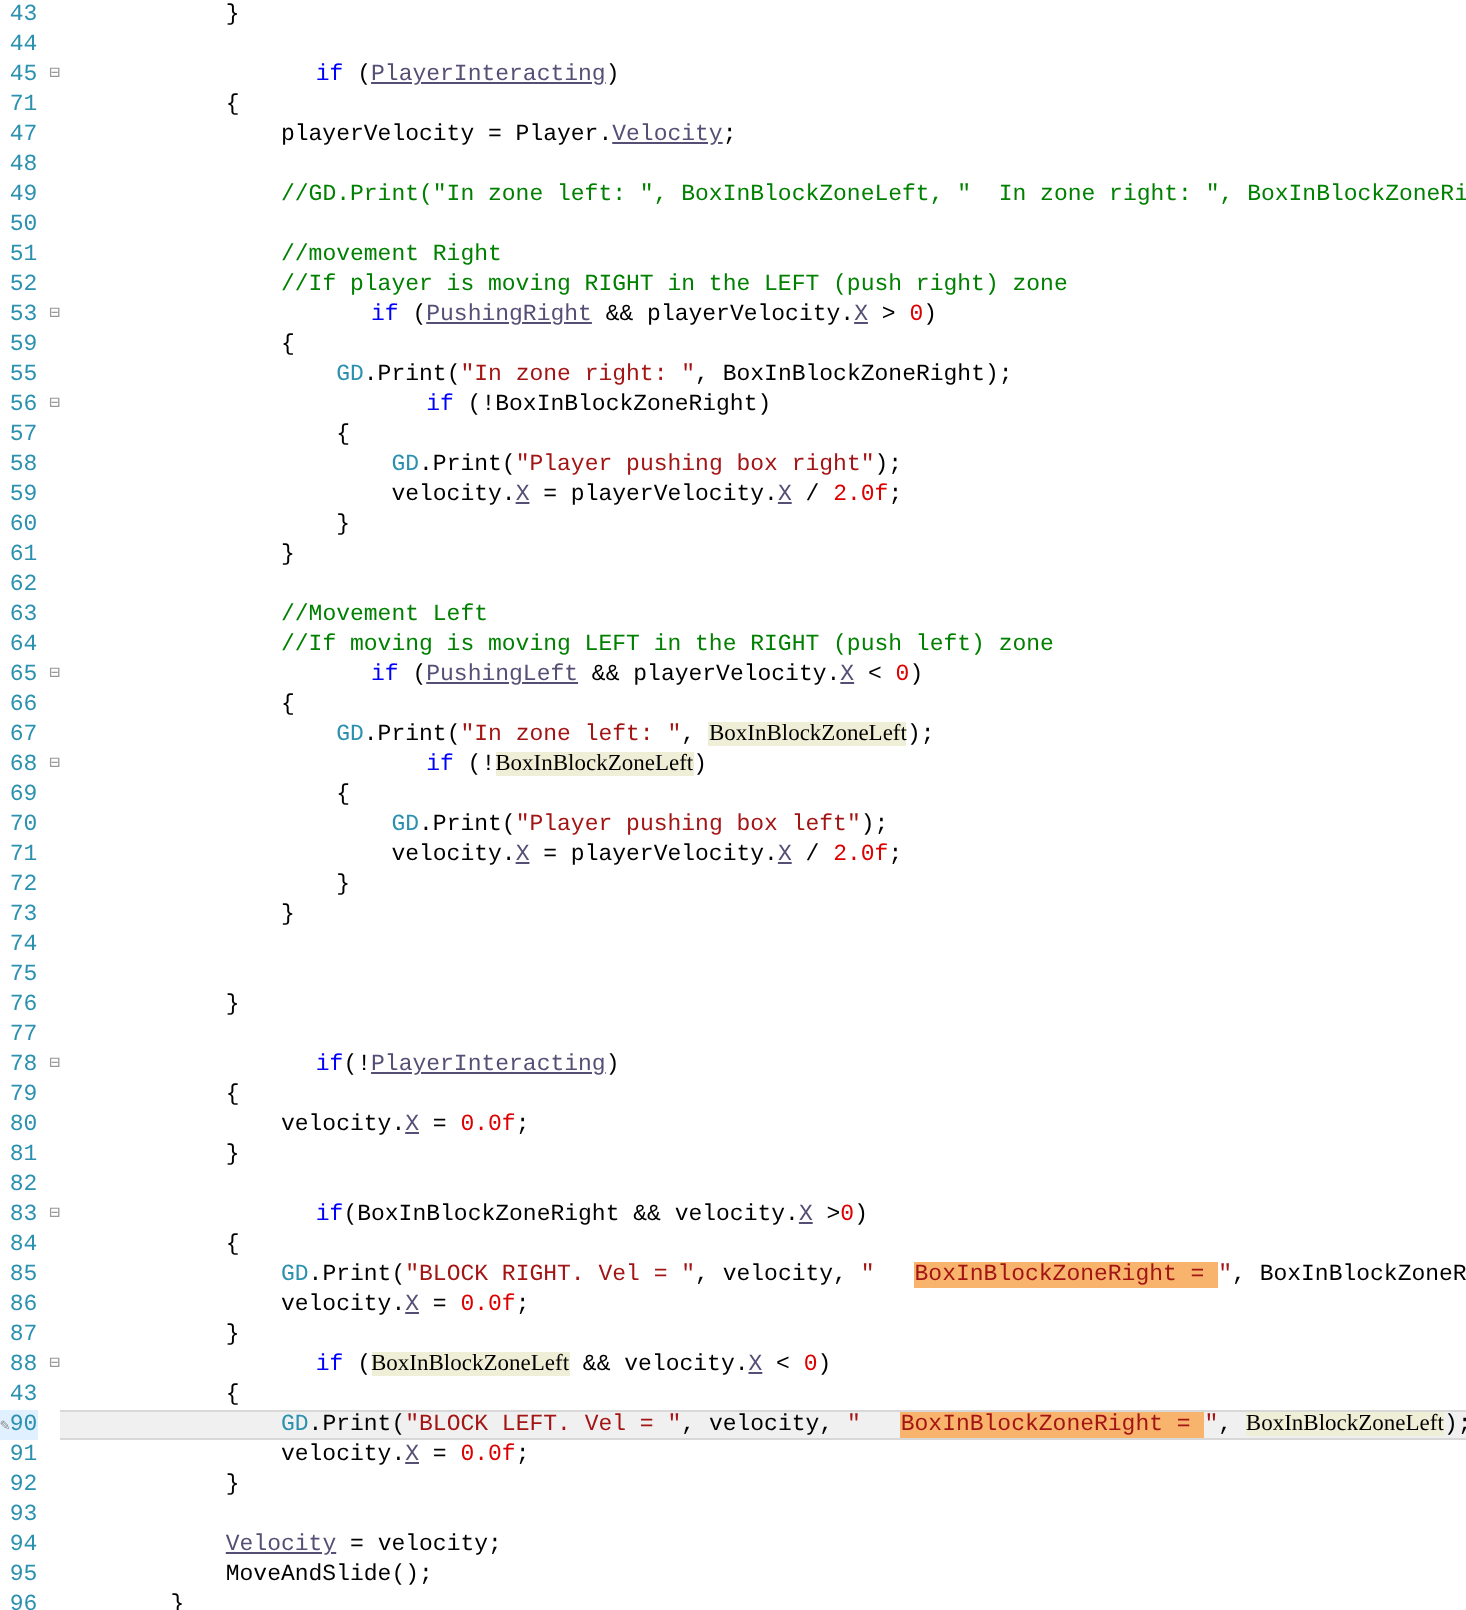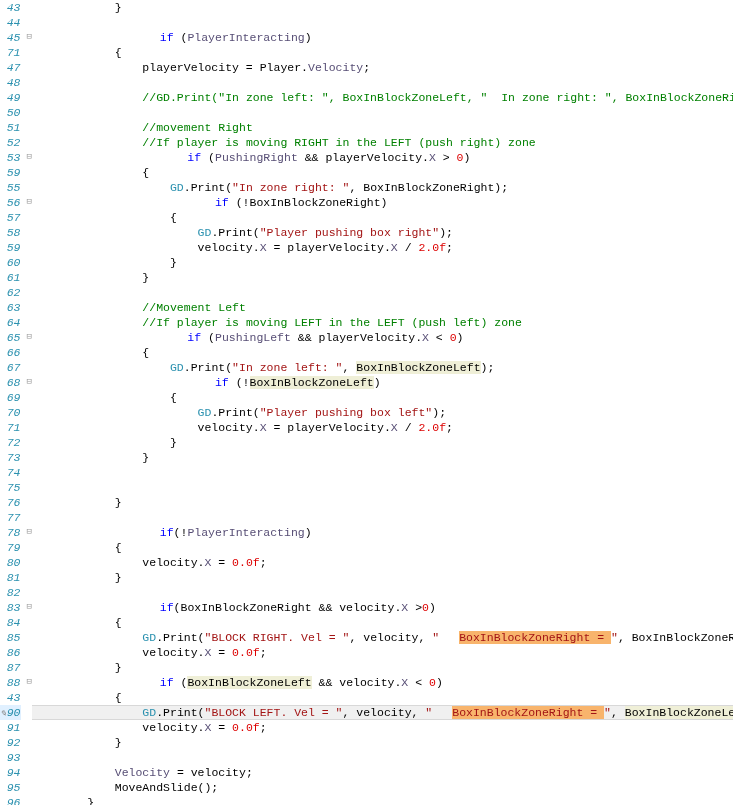--- a/index.html
+++ b/index.html
@@ -1,35 +1,35 @@
 <!DOCTYPE html>
 <html><head>
 <meta charset="utf-8">
 <style>
 body { margin: 0; padding: 0; font-family: Consolas, 'Courier New', monospace; font-size: 11.5px; background: #fff; color: #000; line-height: 15px; }
 .editor { display: flex; }
 .gutter { width: 30px; text-align: right; color: #2b91af; padding-right: 6px; user-select: none; background: #fff; }
-.gutter .ln { height: 15px; font-style: italic; }
+.gutter .ln { height: 15px; }
 .foldcol { width: 14px; background: #fff; text-align: center; user-select: none; }
 .foldcol .glyph { height: 15px; color: #999; font-size: 9px; line-height: 15px; }
 .diffcol { width: 6px; }
 .diffcol div { height: 15px; }
 .diff-green { background: #5ac75a; }
 .diff-yellow { background: #ffd040; }
 .cur { background: #e0f0ff; }
 .code { flex: 1; }
 .code .row { height: 15px; white-space: pre; }
 .code .row.cur { background: #f0f0f0; border-top: 1px solid #d8d8d8; border-bottom: 1px solid #d8d8d8; height: 13px; line-height: 13px; }
 .kw { color: #0000ff; margin-left: 45px; }
 .ty { color: #2b91af; }
 .str { color: #a31515; }
 .num { color: #d00; }
 .com { color: #008000; }
-.prop { color: #574e75; }
-.sel { background: #efefd7; }
+.prop { color: #574e75; text-decoration: underline; }
+.sel { background: #efefd7; font-family: Liberation Serif, serif; }
 .oh { background: #f8b46c; margin-left: 20px; }
 </style>
 </head>
 <body>
 
 <div class="editor">
   <div class="gutter">
       <div class="ln">43</div>
       <div class="ln">44</div>
       <div class="ln">45</div>
@@ -212,21 +212,21 @@
       <div class="row">                {</div>
       <div class="row">                    <span class="ty">GD</span>.Print(<span class="str">"In zone right: "</span>, BoxInBlockZoneRight);</div>
       <div class="row">                    <span class="kw">if</span> (!BoxInBlockZoneRight)</div>
       <div class="row">                    {</div>
       <div class="row">                        <span class="ty">GD</span>.Print(<span class="str">"Player pushing box right"</span>);</div>
       <div class="row">                        velocity.<span class="prop">X</span> = playerVelocity.<span class="prop">X</span> / <span class="num">2.0f</span>;</div>
       <div class="row">                    }</div>
       <div class="row">                }</div>
       <div class="row"></div>
       <div class="row">                <span class="com">//Movement Left</span></div>
-      <div class="row">                <span class="com">//If player is moving LEFT in the LEFT (push left) zone</span></div>
+      <div class="row">                <span class="com">//If moving is moving LEFT in the RIGHT (push left) zone</span></div>
       <div class="row">                <span class="kw">if</span> (<span class="prop">PushingLeft</span> &amp;&amp; playerVelocity.<span class="prop">X</span> &lt; <span class="num">0</span>)</div>
       <div class="row">                {</div>
       <div class="row">                    <span class="ty">GD</span>.Print(<span class="str">"In zone left: "</span>, <span class="sel">BoxInBlockZoneLeft</span>);</div>
       <div class="row">                    <span class="kw">if</span> (!<span class="sel">BoxInBlockZoneLeft</span>)</div>
       <div class="row">                    {</div>
       <div class="row">                        <span class="ty">GD</span>.Print(<span class="str">"Player pushing box left"</span>);</div>
       <div class="row">                        velocity.<span class="prop">X</span> = playerVelocity.<span class="prop">X</span> / <span class="num">2.0f</span>;</div>
       <div class="row">                    }</div>
       <div class="row">                }</div>
       <div class="row"></div>

